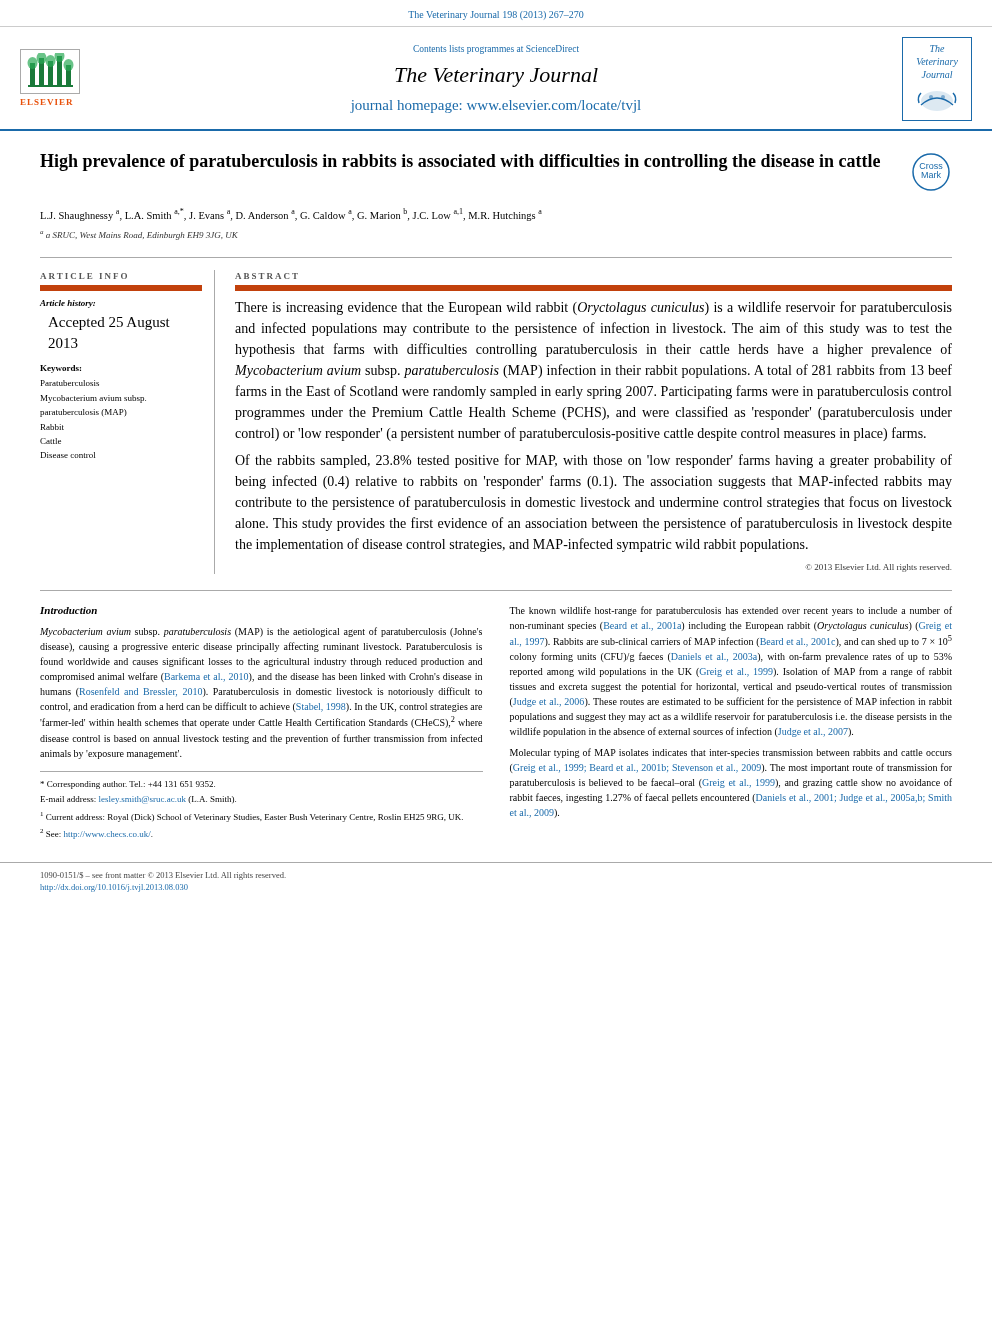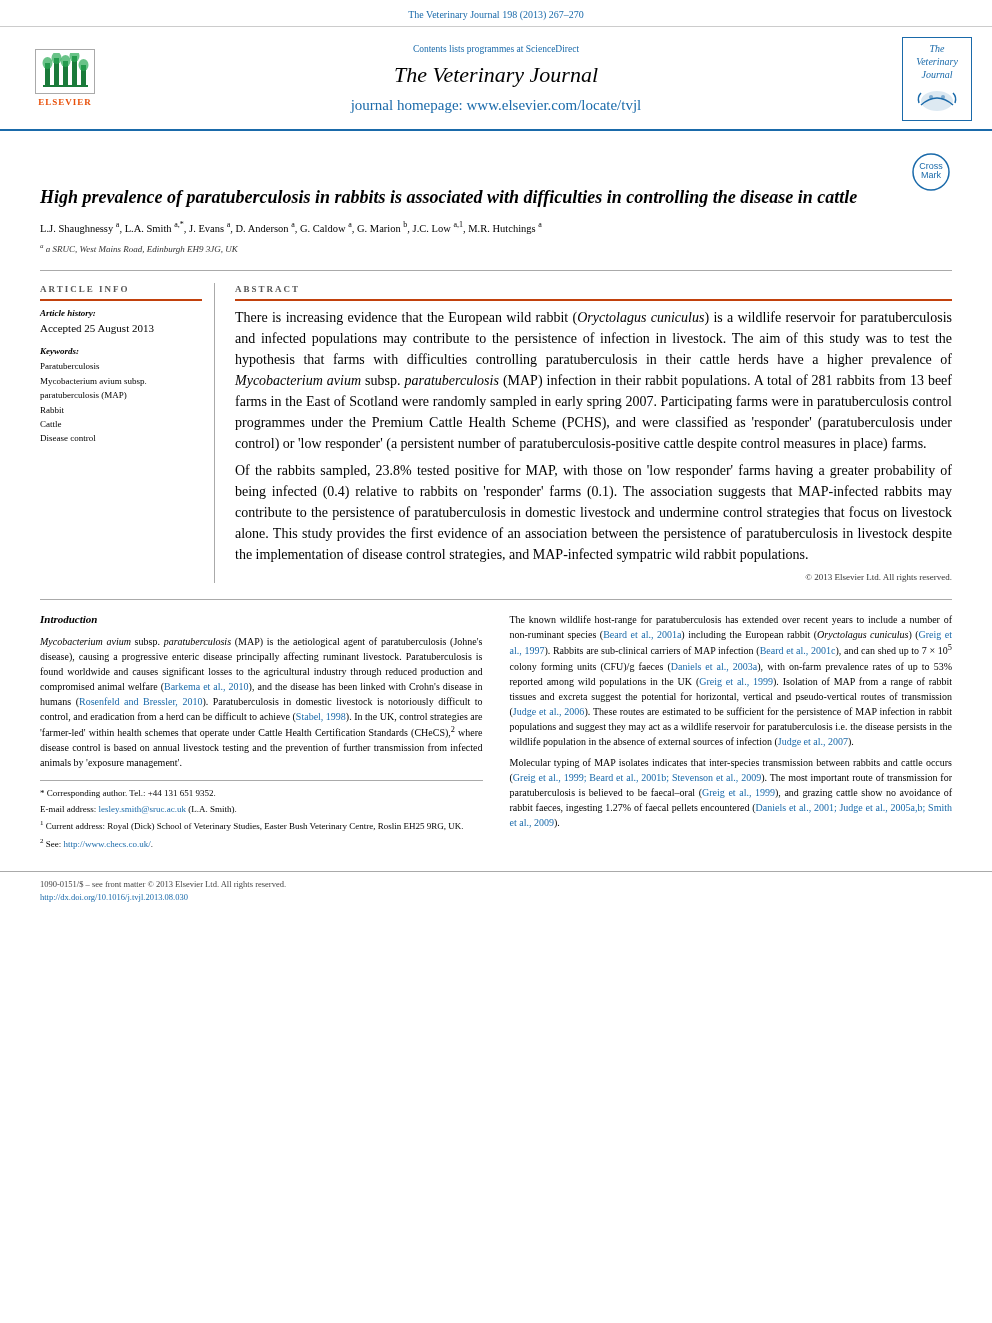--- a/index.html
+++ b/index.html
@@ -66,21 +66,21 @@
       padding: 4px 6px;
       font-size: 8px;
       font-style: italic;
       color: #1a6aaa;
       text-align: center;
       width: 70px;
     }
     .elsevier-logo {
       display: flex;
       flex-direction: column;
-      align-items: center;
+      align-items: flex-start;
     }
     .elsevier-logo .elsevier-icon {
       width: 60px;
       height: 45px;
       background: #fff;
       border: 1px solid #aaa;
       display: flex;
       align-items: center;
       justify-content: center;
       margin-bottom: 2px;
@@ -98,25 +98,23 @@
 
     .article-title-section {
       display: flex;
       align-items: flex-start;
       justify-content: space-between;
       margin-bottom: 10px;
     }
     .article-title {
       font-size: 18px;
       font-weight: bold;
-      font-style: italic;
       line-height: 1.35;
       flex: 1;
       padding-right: 20px;
-      margin-top: 36px;
     }
     .crossmark-logo {
       width: 40px;
       margin-top: 4px;
     }
     .crossmark-icon {
       width: 38px;
       height: 38px;
     }
 
@@ -156,37 +154,37 @@
       flex: 1;
     }
 
     .section-label {
       font-size: 9px;
       font-weight: bold;
       letter-spacing: 2px;
       text-transform: uppercase;
       color: #555;
       margin-bottom: 6px;
-      border-bottom: 2px solid #c2410c;
+      border-bottom: 6px solid #c2410c;
       padding-bottom: 3px;
     }
 
     .article-history-label {
       font-size: 9px;
       font-style: italic;
       font-weight: bold;
       margin-bottom: 2px;
     }
     .article-history-value {
-      font-size: 11px;
+      font-size: 15px;
       margin-bottom: 8px;
+      margin-left: 8px;
     }
     .keywords-label {
       font-size: 9px;
-      font-style: italic;
       font-weight: bold;
       margin-bottom: 2px;
     }
     .keywords-list {
       font-size: 9px;
       list-style: none;
       line-height: 1.6;
     }
 
     .abstract-text {

